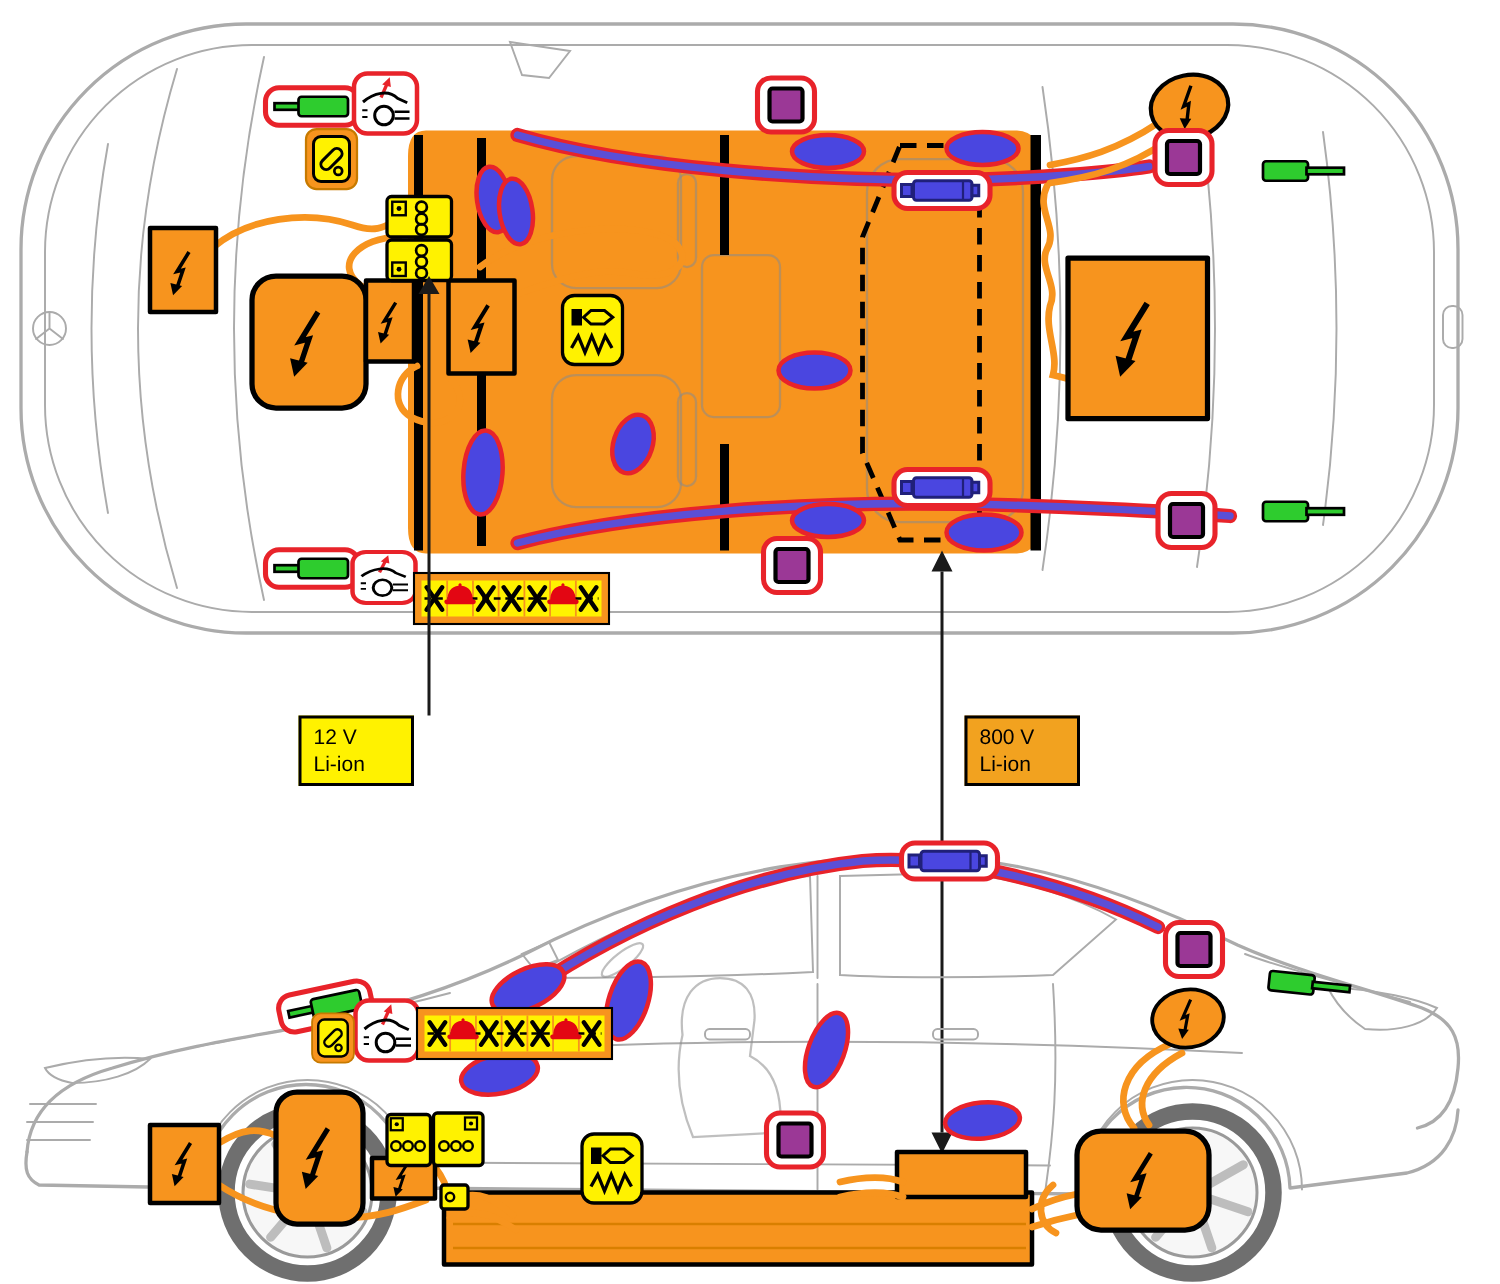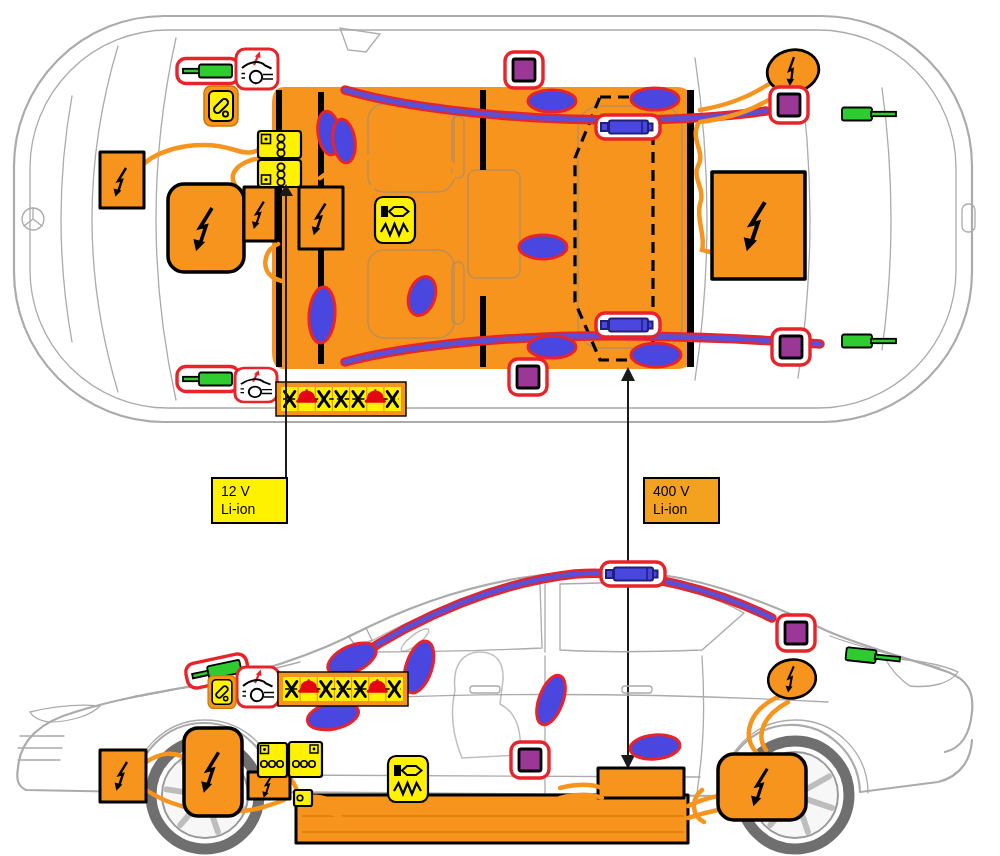--- a/index.html
+++ b/index.html
@@ -32,21 +32,21 @@
   .conn{stroke:#1a1a1a;stroke-width:2;fill:none}
   .seat{fill:none;stroke:#8a8a8a;stroke-width:1.5;opacity:.55}
   .rim{fill:#f7f7f7;stroke:#9a9a9a;stroke-width:2}
   .spoke{stroke:#bdbdbd;stroke-width:6;stroke-linecap:round}
   .ared{stroke:var(--alert-red);stroke-width:2.2;fill:none}
   .aredf{fill:var(--alert-red)}
   .helm{fill:var(--helmet-red)}
   .figx{stroke:#000;stroke-width:3;stroke-linecap:round;fill:none}
   .label{position:absolute;width:77px;height:47px;border:2.5px solid #000;box-sizing:border-box;
          padding:3px 0 0 8px;font-size:14px;line-height:1.3;color:#000;}
-  .label-12v{left:211px;top:477px;background:var(--warning-yellow);}
+  .label-12v{left:199px;top:477px;background:var(--warning-yellow);}
   .label-800v{left:643px;top:477px;background:var(--label-800v-orange);}
 </style>
 </head>
 <body>
 
 <div class="stage">
 <svg width="1000" height="856" viewBox="0 0 1000 856">
 <defs>
   <g id="bolt">
     <path d="M4,-14 L-4,-1 L0,-2 L-4,10" stroke="#000" stroke-width="2.4" fill="none"></path>
@@ -360,16 +360,16 @@
   <use href="#capsico" transform="translate(222,692) scale(0.82)"></use>
   <use href="#warnstrip" transform="translate(278,672)"></use>
 </g>
 </svg>
 
 <div class="label label-12v">
   <div>12 V</div>
   <div>Li-ion</div>
 </div>
 <div class="label label-800v">
-  <div>400 V</div>
+  <div>800 V</div>
   <div>Li-ion</div>
 </div>
 </div>
 
 </body></html>

